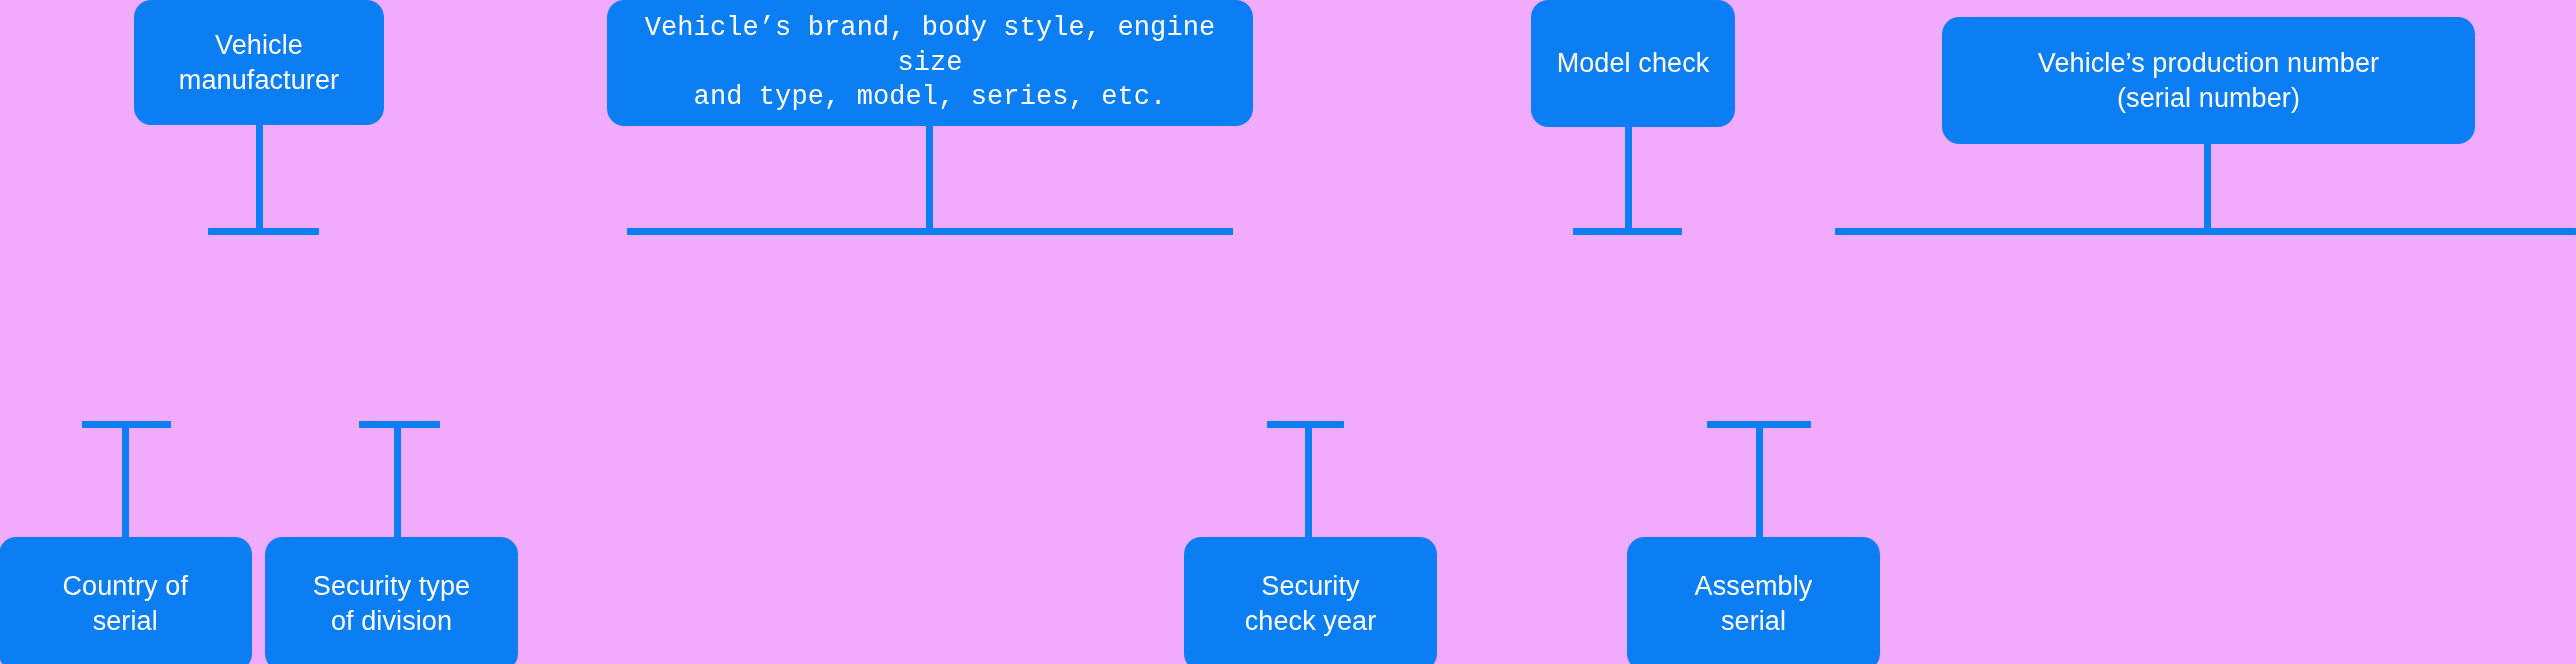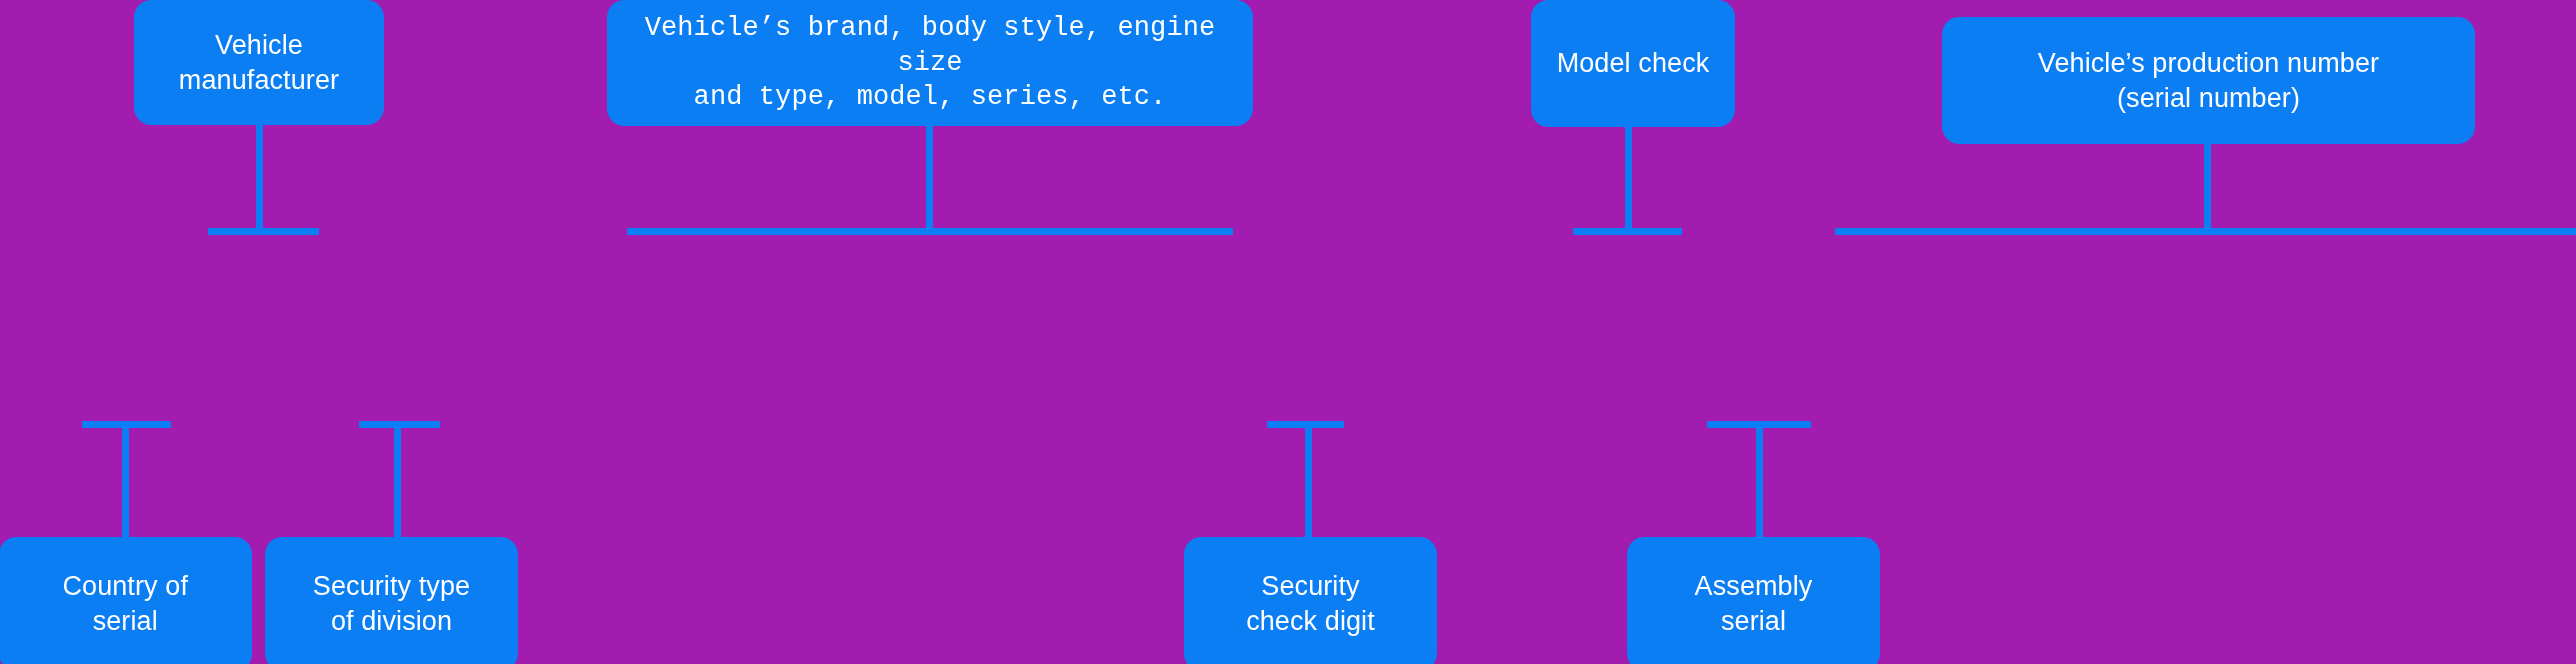--- a/index.html
+++ b/index.html
@@ -7,21 +7,21 @@
     padding: 0;
     background: #000000;
   }
   body {
     font-family: "Liberation Sans", sans-serif;
   }
   #diagram {
     position: relative;
     width: 2576px;
     height: 665px;
-    background: #a21caf;
+    background: #f0abfc;
     overflow: hidden;
   }
   .node {
     position: absolute;
     background: #0b7ef4;
     border-radius: 17.4px;
     color: #ffffff;
     display: flex;
     align-items: center;
     justify-content: center;
@@ -103,21 +103,21 @@
 serial</span>
   </div>
 
   <div class="node" style="left:265px; top:537px; width:253px; height:134px;">
     <span class="label">Security type
 of division</span>
   </div>
 
   <div class="node" style="left:1184px; top:537px; width:253px; height:134px;">
     <span class="label">Security
-check digit</span>
+check year</span>
   </div>
 
   <div class="node" style="left:1627px; top:537px; width:253px; height:134px;">
     <span class="label">Assembly
 serial</span>
   </div>
 
 </div>
 
 

